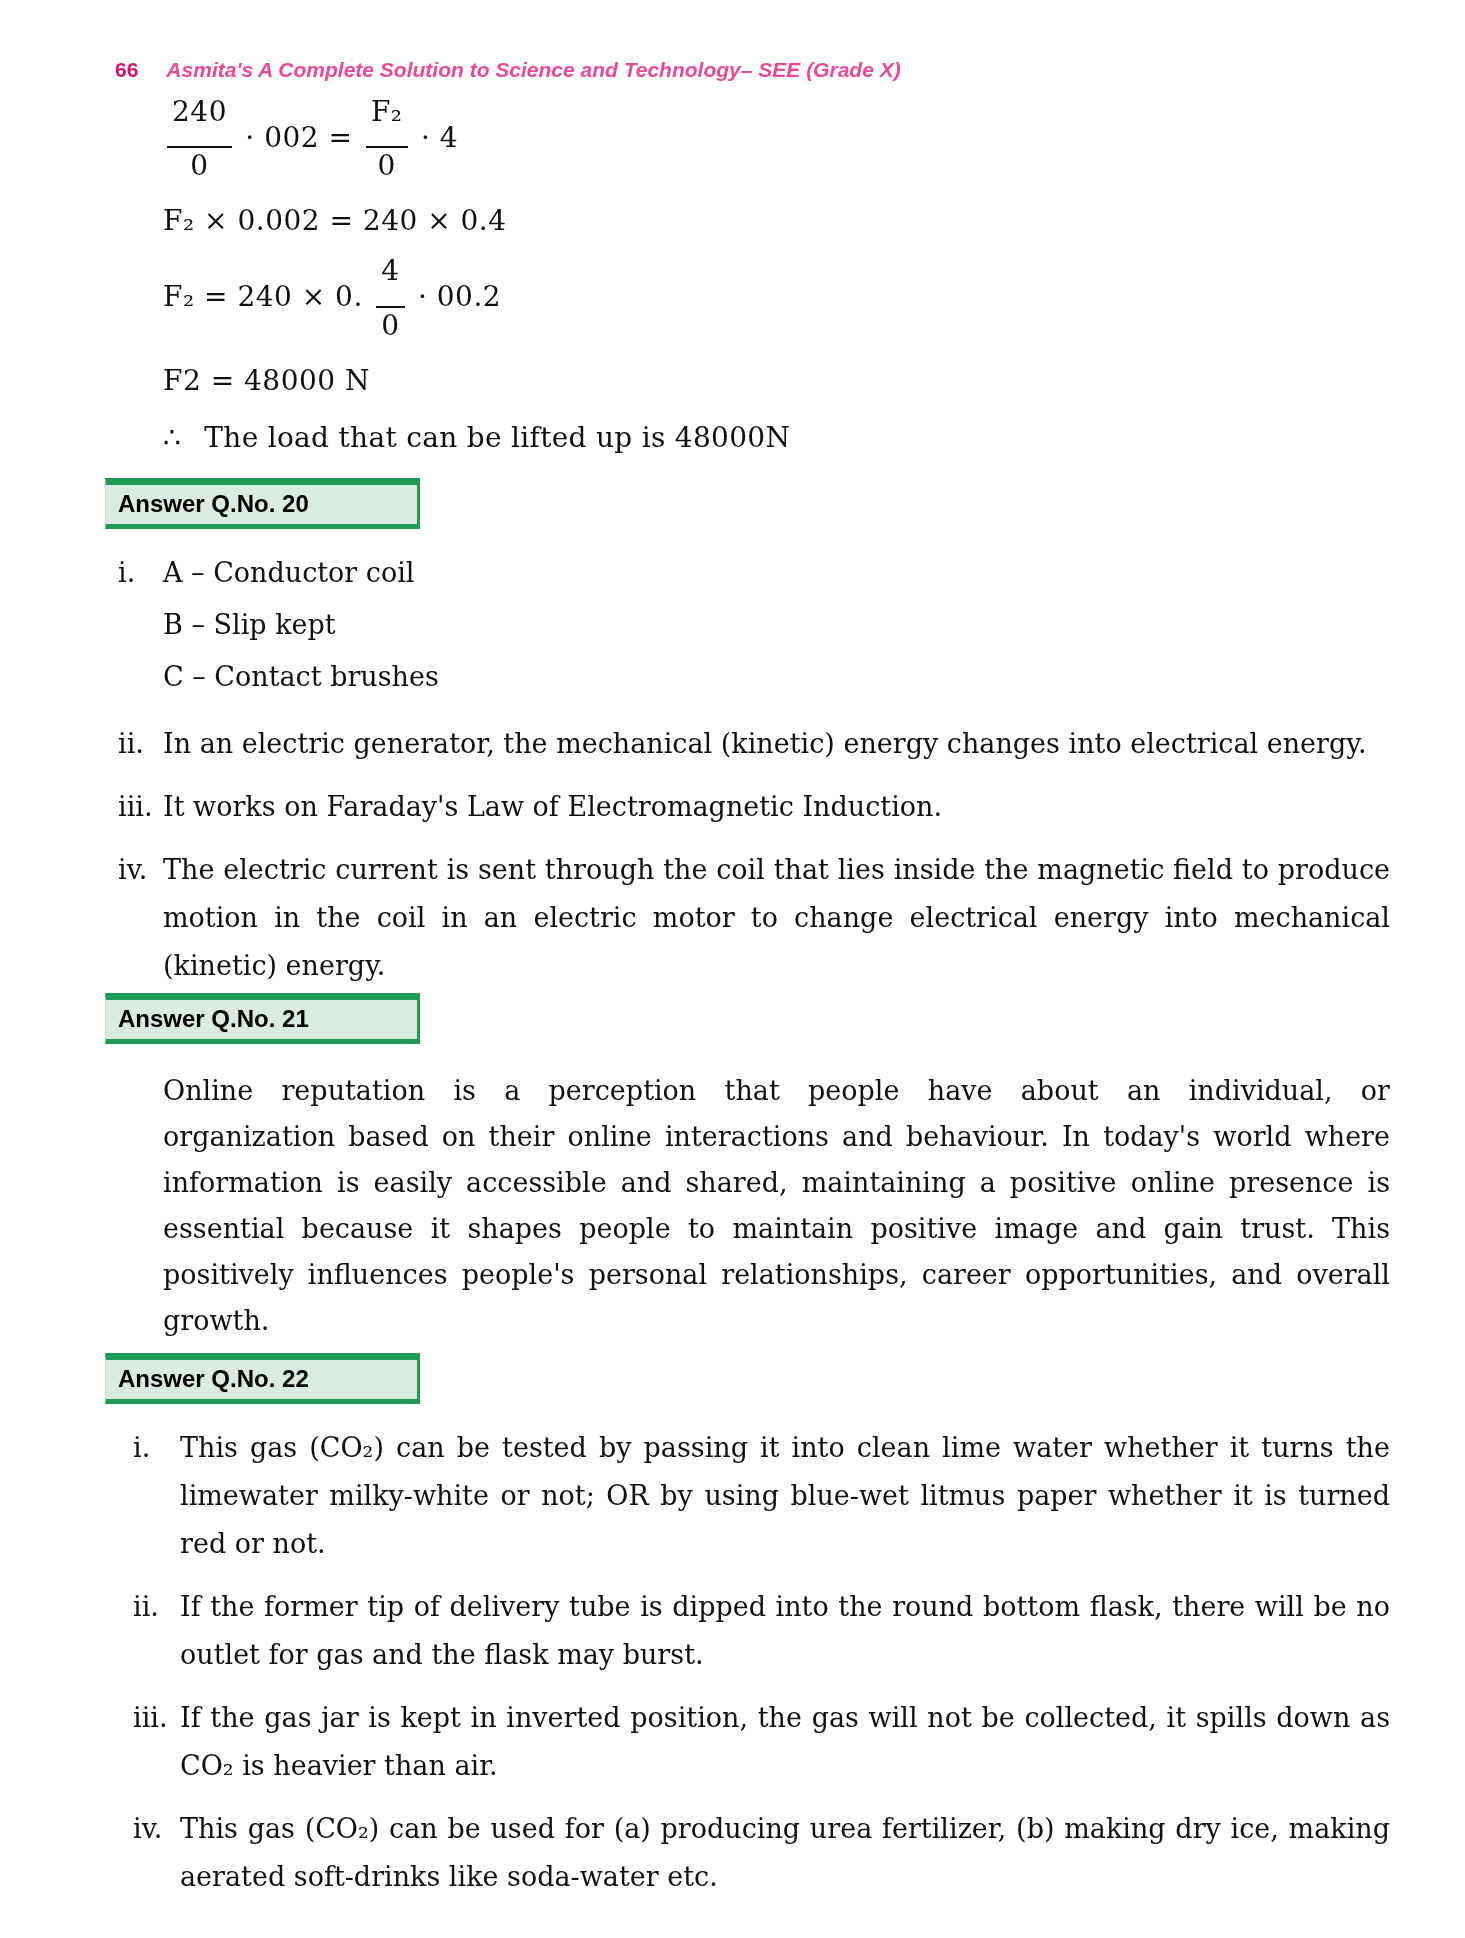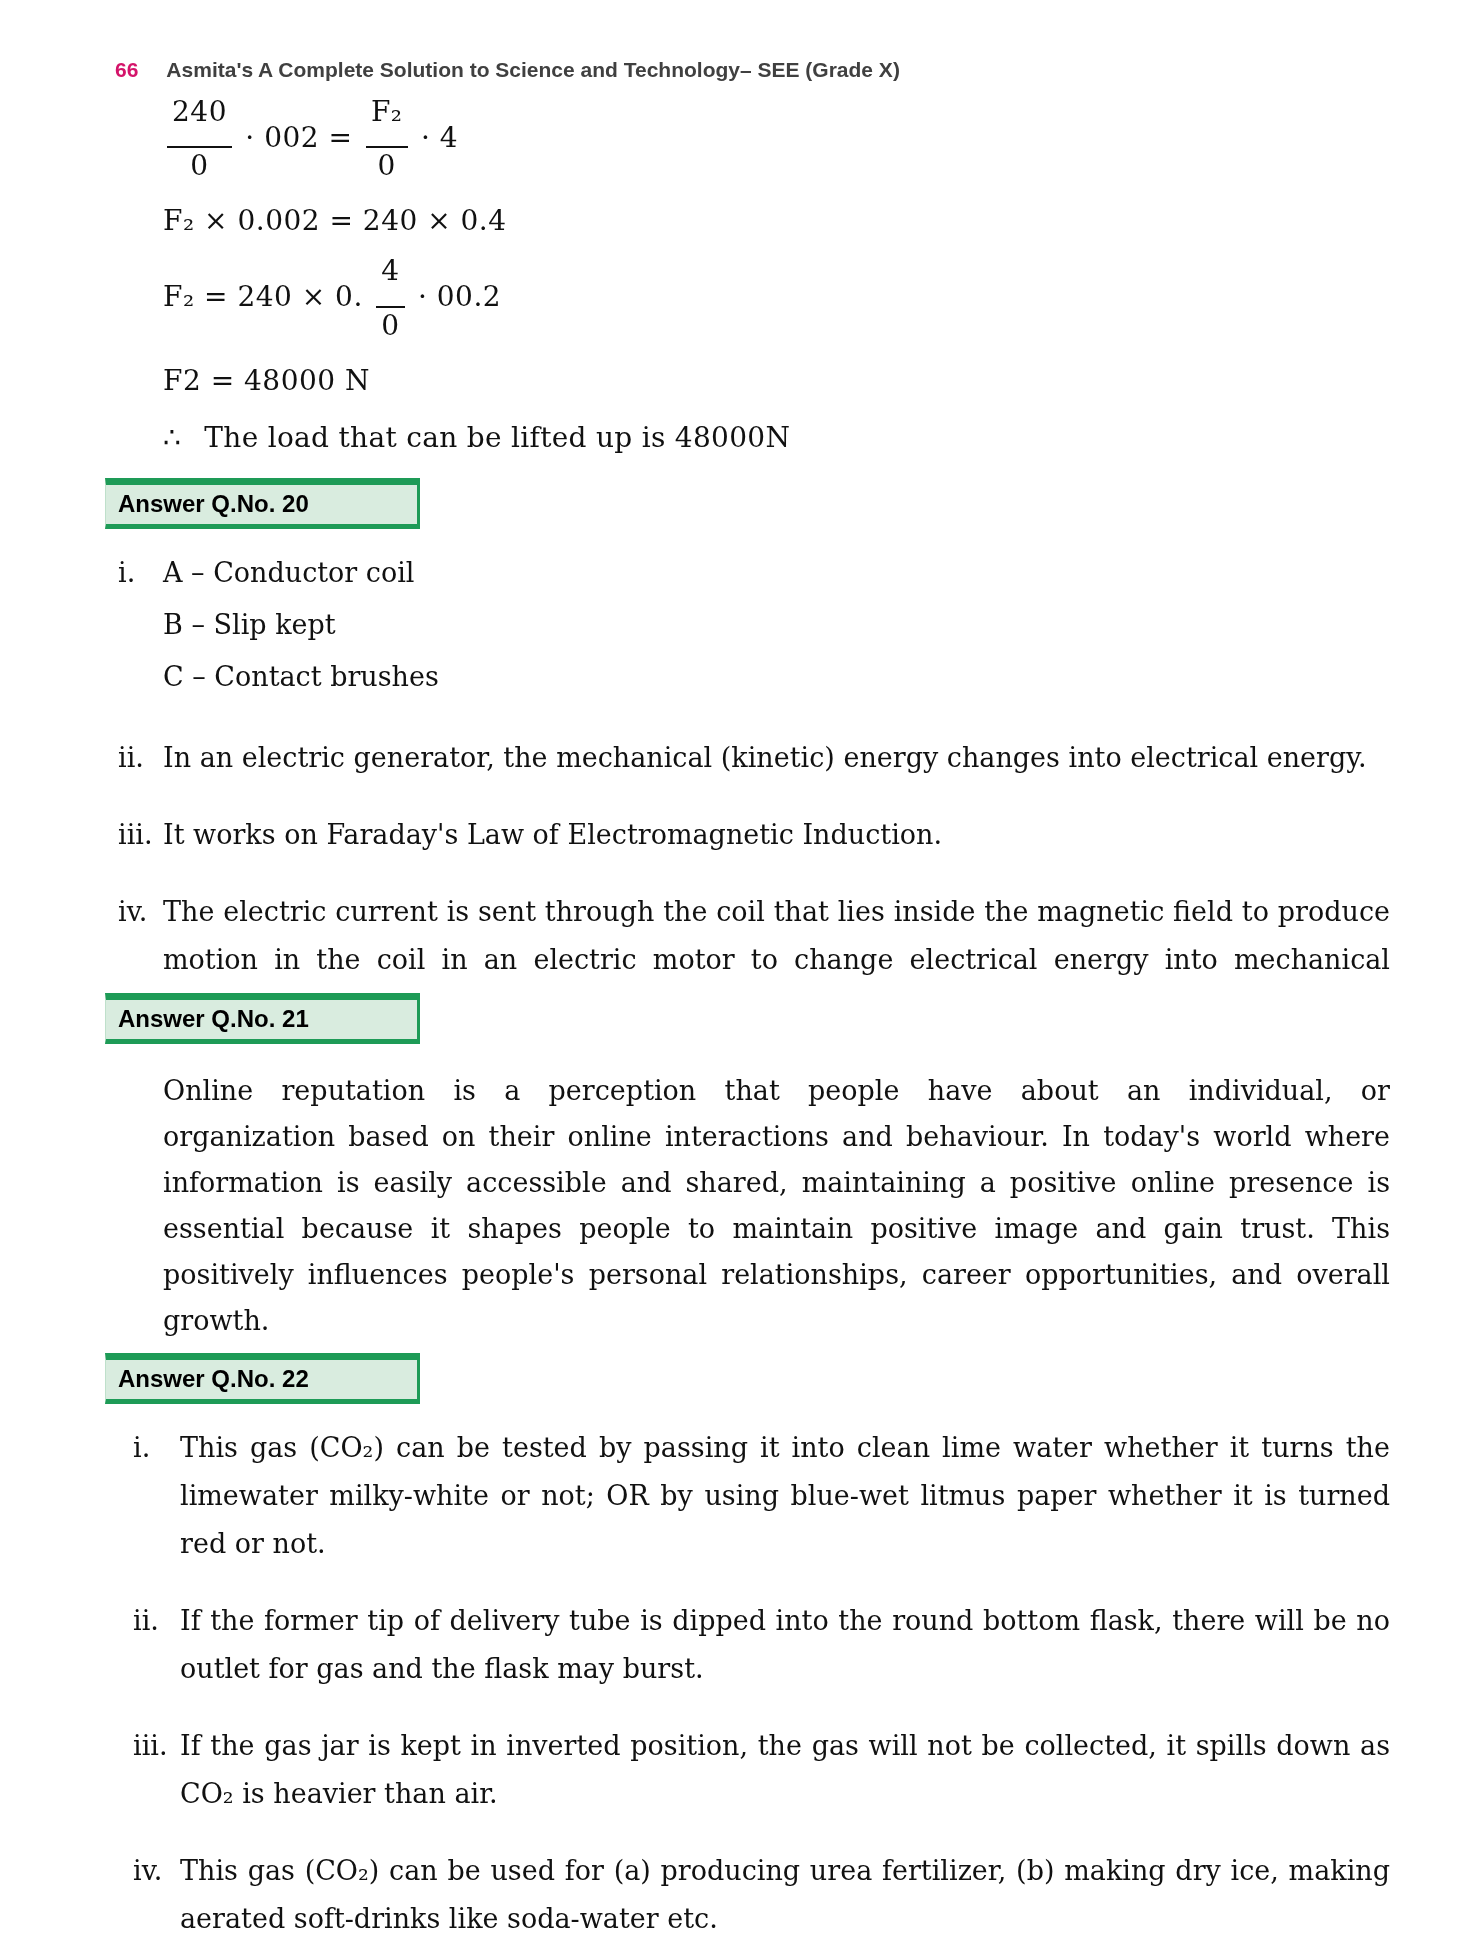--- a/index.html
+++ b/index.html
@@ -15,21 +15,21 @@
   }
 
   
   .running-header {
     position:absolute; top:58px; left:115px; right:75px;
     display:flex; align-items:baseline; gap:28px;
     font-family:"Liberation Sans", sans-serif;
     font-weight:bold; font-size:21px;
   }
   .page-number { color:#d4146a; }
-  .header-title { color:#404040; }
+  .header-title { color:#ec4899;font-style:italic; }
 
   
   .math-block {
     position:absolute; top:96px; left:163px;
     font-size:28px; color:#111;
   }
   .eq { margin-top:22px; letter-spacing:0.5px; }
   .eq:first-child { margin-top:0; }
   .frac {
     display:inline-flex; flex-direction:column; align-items:center;
@@ -53,21 +53,21 @@
     border-top:7px solid #1e9b57;
     border-bottom:5px solid #1e9b57;
     border-right:3px solid #1e9b57;
     border-left:1px solid #bfe0cb;
     padding:5px 4px 6px 12px;
     font-family:"Liberation Sans", sans-serif;
     font-weight:bold; font-size:24px; color:#000;
   }
 
   .items { margin-top:20px; font-size:27px; line-height:48px; }
-  .item { display:flex; margin-top:29px; text-align:justify; }
+  .item { display:flex; margin-top:15px; text-align:justify; }
   .item:first-child { margin-top:0; }
   .item .marker { flex:0 0 58px; padding-left:13px; text-align:left; }
   .items-q22 .item .marker { flex:0 0 75px; padding-left:28px; }
   .item .item-text { flex:1; }
   .item .sub-line { margin-bottom:4px; }
 
   .answer-paragraph {
     margin:24px 0 0 58px; width:1227px;
     font-size:27px; line-height:46px;
     text-align:justify; word-spacing:4px;

